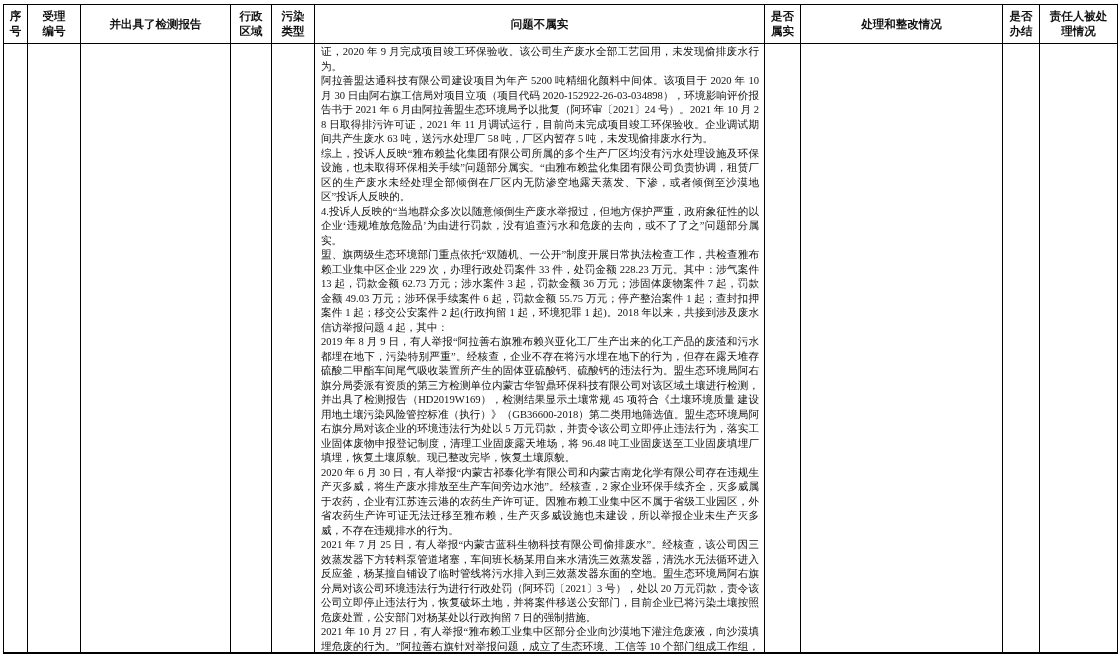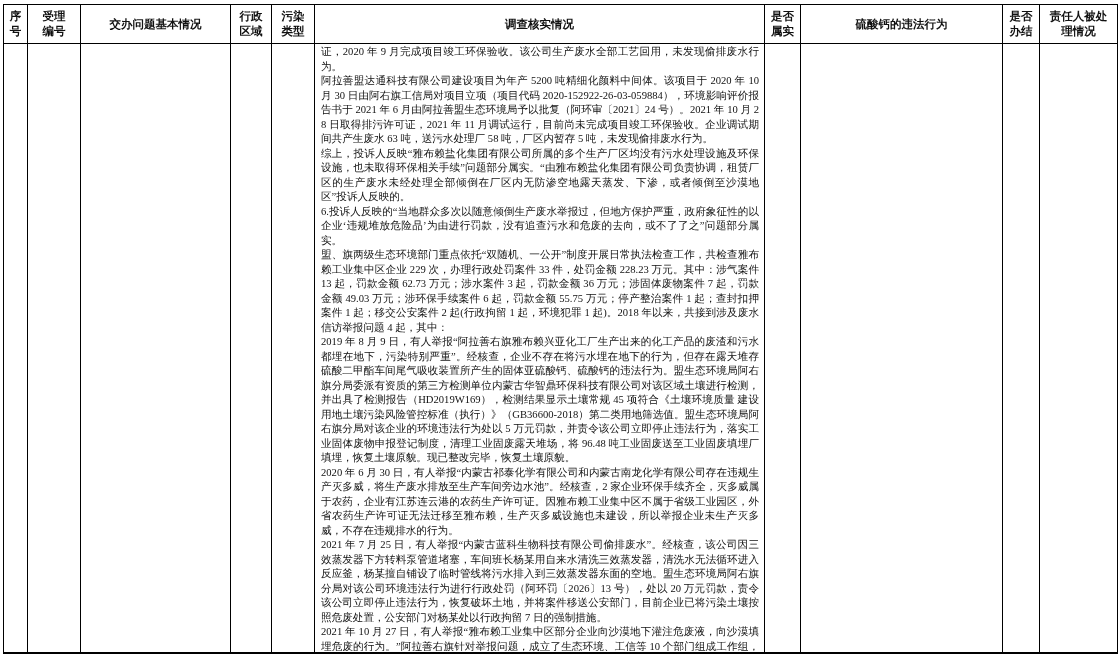--- a/index.html
+++ b/index.html
@@ -43,50 +43,50 @@
       <col style="width:202px">
       <col style="width:37px">
       <col style="width:78px">
     </colgroup>
     <tbody>
         <tr class="header-row">
       <th>序
 号</th>
       <th>受理
 编号</th>
-      <th>交办问题基本情况</th>
+      <th>并出具了检测报告</th>
       <th>行政
 区域</th>
       <th>污染
 类型</th>
-      <th>调查核实情况</th>
+      <th>问题不属实</th>
       <th>是否
 属实</th>
-      <th>硫酸钙的违法行为</th>
+      <th>处理和整改情况</th>
       <th>是否
 办结</th>
       <th>责任人被处
 理情况</th>
     </tr>
     <tr class="body-row">
       <td></td>
       <td></td>
       <td></td>
       <td></td>
       <td></td>
       <td>
         <div class="cell-inner">
           <p class="para">证，2020 年 9 月完成项目竣工环保验收。该公司生产废水全部工艺回用，未发现偷排废水行为。</p>
-          <p class="para">阿拉善盟达通科技有限公司建设项目为年产 5200 吨精细化颜料中间体。该项目于 2020 年 10 月 30 日由阿右旗工信局对项目立项（项目代码 2020-152922-26-03-059884），环境影响评价报告书于 2021 年 6 月由阿拉善盟生态环境局予以批复（阿环审〔2021〕24 号）。2021 年 10 月 28 日取得排污许可证，2021 年 11 月调试运行，目前尚未完成项目竣工环保验收。企业调试期间共产生废水 63 吨，送污水处理厂 58 吨，厂区内暂存 5 吨，未发现偷排废水行为。</p>
+          <p class="para">阿拉善盟达通科技有限公司建设项目为年产 5200 吨精细化颜料中间体。该项目于 2020 年 10 月 30 日由阿右旗工信局对项目立项（项目代码 2020-152922-26-03-034898），环境影响评价报告书于 2021 年 6 月由阿拉善盟生态环境局予以批复（阿环审〔2021〕24 号）。2021 年 10 月 28 日取得排污许可证，2021 年 11 月调试运行，目前尚未完成项目竣工环保验收。企业调试期间共产生废水 63 吨，送污水处理厂 58 吨，厂区内暂存 5 吨，未发现偷排废水行为。</p>
           <p class="para">综上，投诉人反映“雅布赖盐化集团有限公司所属的多个生产厂区均没有污水处理设施及环保设施，也未取得环保相关手续”问题部分属实。“由雅布赖盐化集团有限公司负责协调，租赁厂区的生产废水未经处理全部倾倒在厂区内无防渗空地露天蒸发、下渗，或者倾倒至沙漠地区”投诉人反映的。</p>
-          <p class="para">6.投诉人反映的“当地群众多次以随意倾倒生产废水举报过，但地方保护严重，政府象征性的以企业‘违规堆放危险品’为由进行罚款，没有追查污水和危废的去向，或不了了之”问题部分属实。</p>
+          <p class="para">4.投诉人反映的“当地群众多次以随意倾倒生产废水举报过，但地方保护严重，政府象征性的以企业‘违规堆放危险品’为由进行罚款，没有追查污水和危废的去向，或不了了之”问题部分属实。</p>
           <p class="para">盟、旗两级生态环境部门重点依托“双随机、一公开”制度开展日常执法检查工作，共检查雅布赖工业集中区企业 229 次，办理行政处罚案件 33 件，处罚金额 228.23 万元。其中：涉气案件 13 起，罚款金额 62.73 万元；涉水案件 3 起，罚款金额 36 万元；涉固体废物案件 7 起，罚款金额 49.03 万元；涉环保手续案件 6 起，罚款金额 55.75 万元；停产整治案件 1 起；查封扣押案件 1 起；移交公安案件 2 起(行政拘留 1 起，环境犯罪 1 起)。2018 年以来，共接到涉及废水信访举报问题 4 起，其中：</p>
           <p class="para">2019 年 8 月 9 日，有人举报“阿拉善右旗雅布赖兴亚化工厂生产出来的化工产品的废渣和污水都埋在地下，污染特别严重”。经核查，企业不存在将污水埋在地下的行为，但存在露天堆存硫酸二甲酯车间尾气吸收装置所产生的固体亚硫酸钙、硫酸钙的违法行为。盟生态环境局阿右旗分局委派有资质的第三方检测单位内蒙古华智鼎环保科技有限公司对该区域土壤进行检测，并出具了检测报告（HD2019W169），检测结果显示土壤常规 45 项符合《土壤环境质量 建设用地土壤污染风险管控标准（执行）》（GB36600-2018）第二类用地筛选值。盟生态环境局阿右旗分局对该企业的环境违法行为处以 5 万元罚款，并责令该公司立即停止违法行为，落实工业固体废物申报登记制度，清理工业固废露天堆场，将 96.48 吨工业固废送至工业固废填埋厂填埋，恢复土壤原貌。现已整改完毕，恢复土壤原貌。</p>
           <p class="para">2020 年 6 月 30 日，有人举报“内蒙古祁泰化学有限公司和内蒙古南龙化学有限公司存在违规生产灭多威，将生产废水排放至生产车间旁边水池”。经核查，2 家企业环保手续齐全，灭多威属于农药，企业有江苏连云港的农药生产许可证。因雅布赖工业集中区不属于省级工业园区，外省农药生产许可证无法迁移至雅布赖，生产灭多威设施也未建设，所以举报企业未生产灭多威，不存在违规排水的行为。</p>
-          <p class="para">2021 年 7 月 25 日，有人举报“内蒙古蓝科生物科技有限公司偷排废水”。经核查，该公司因三效蒸发器下方转料泵管道堵塞，车间班长杨某用自来水清洗三效蒸发器，清洗水无法循环进入反应釜，杨某擅自铺设了临时管线将污水排入到三效蒸发器东面的空地。盟生态环境局阿右旗分局对该公司环境违法行为进行行政处罚（阿环罚〔2026〕13 号），处以 20 万元罚款，责令该公司立即停止违法行为，恢复破坏土地，并将案件移送公安部门，目前企业已将污染土壤按照危废处置，公安部门对杨某处以行政拘留 7 日的强制措施。</p>
+          <p class="para">2021 年 7 月 25 日，有人举报“内蒙古蓝科生物科技有限公司偷排废水”。经核查，该公司因三效蒸发器下方转料泵管道堵塞，车间班长杨某用自来水清洗三效蒸发器，清洗水无法循环进入反应釜，杨某擅自铺设了临时管线将污水排入到三效蒸发器东面的空地。盟生态环境局阿右旗分局对该公司环境违法行为进行行政处罚（阿环罚〔2021〕3 号），处以 20 万元罚款，责令该公司立即停止违法行为，恢复破坏土地，并将案件移送公安部门，目前企业已将污染土壤按照危废处置，公安部门对杨某处以行政拘留 7 日的强制措施。</p>
           <p class="para">2021 年 10 月 27 日，有人举报“雅布赖工业集中区部分企业向沙漠地下灌注危废液，向沙漠填埋危废的行为。”阿拉善右旗针对举报问题，成立了生态环境、工信等 10 个部门组成工作组，由分管副旗长任组长，制定了《雅布赖工业集中区环境风险隐患排查整治工作方案》，通过各部门牵头排查、联合检查的方式对反映问题进行核查，未发现企业存在私设暗管向沙漠偷排污水和向沙漠地下灌注危废液的行为；没有向沙漠填埋危废的行为。同时针对企业内外环境、厂容厂貌等情况进行了为期一个月的整治，成立了各职能部门组成的工作专班，出动人员 100 余次，出动机械 30 余台，治理面积 21700 平方米。</p>
 
         </div>
       </td>
       <td></td>
       <td></td>
       <td></td>
       <td></td>
     </tr>
   </tbody>

